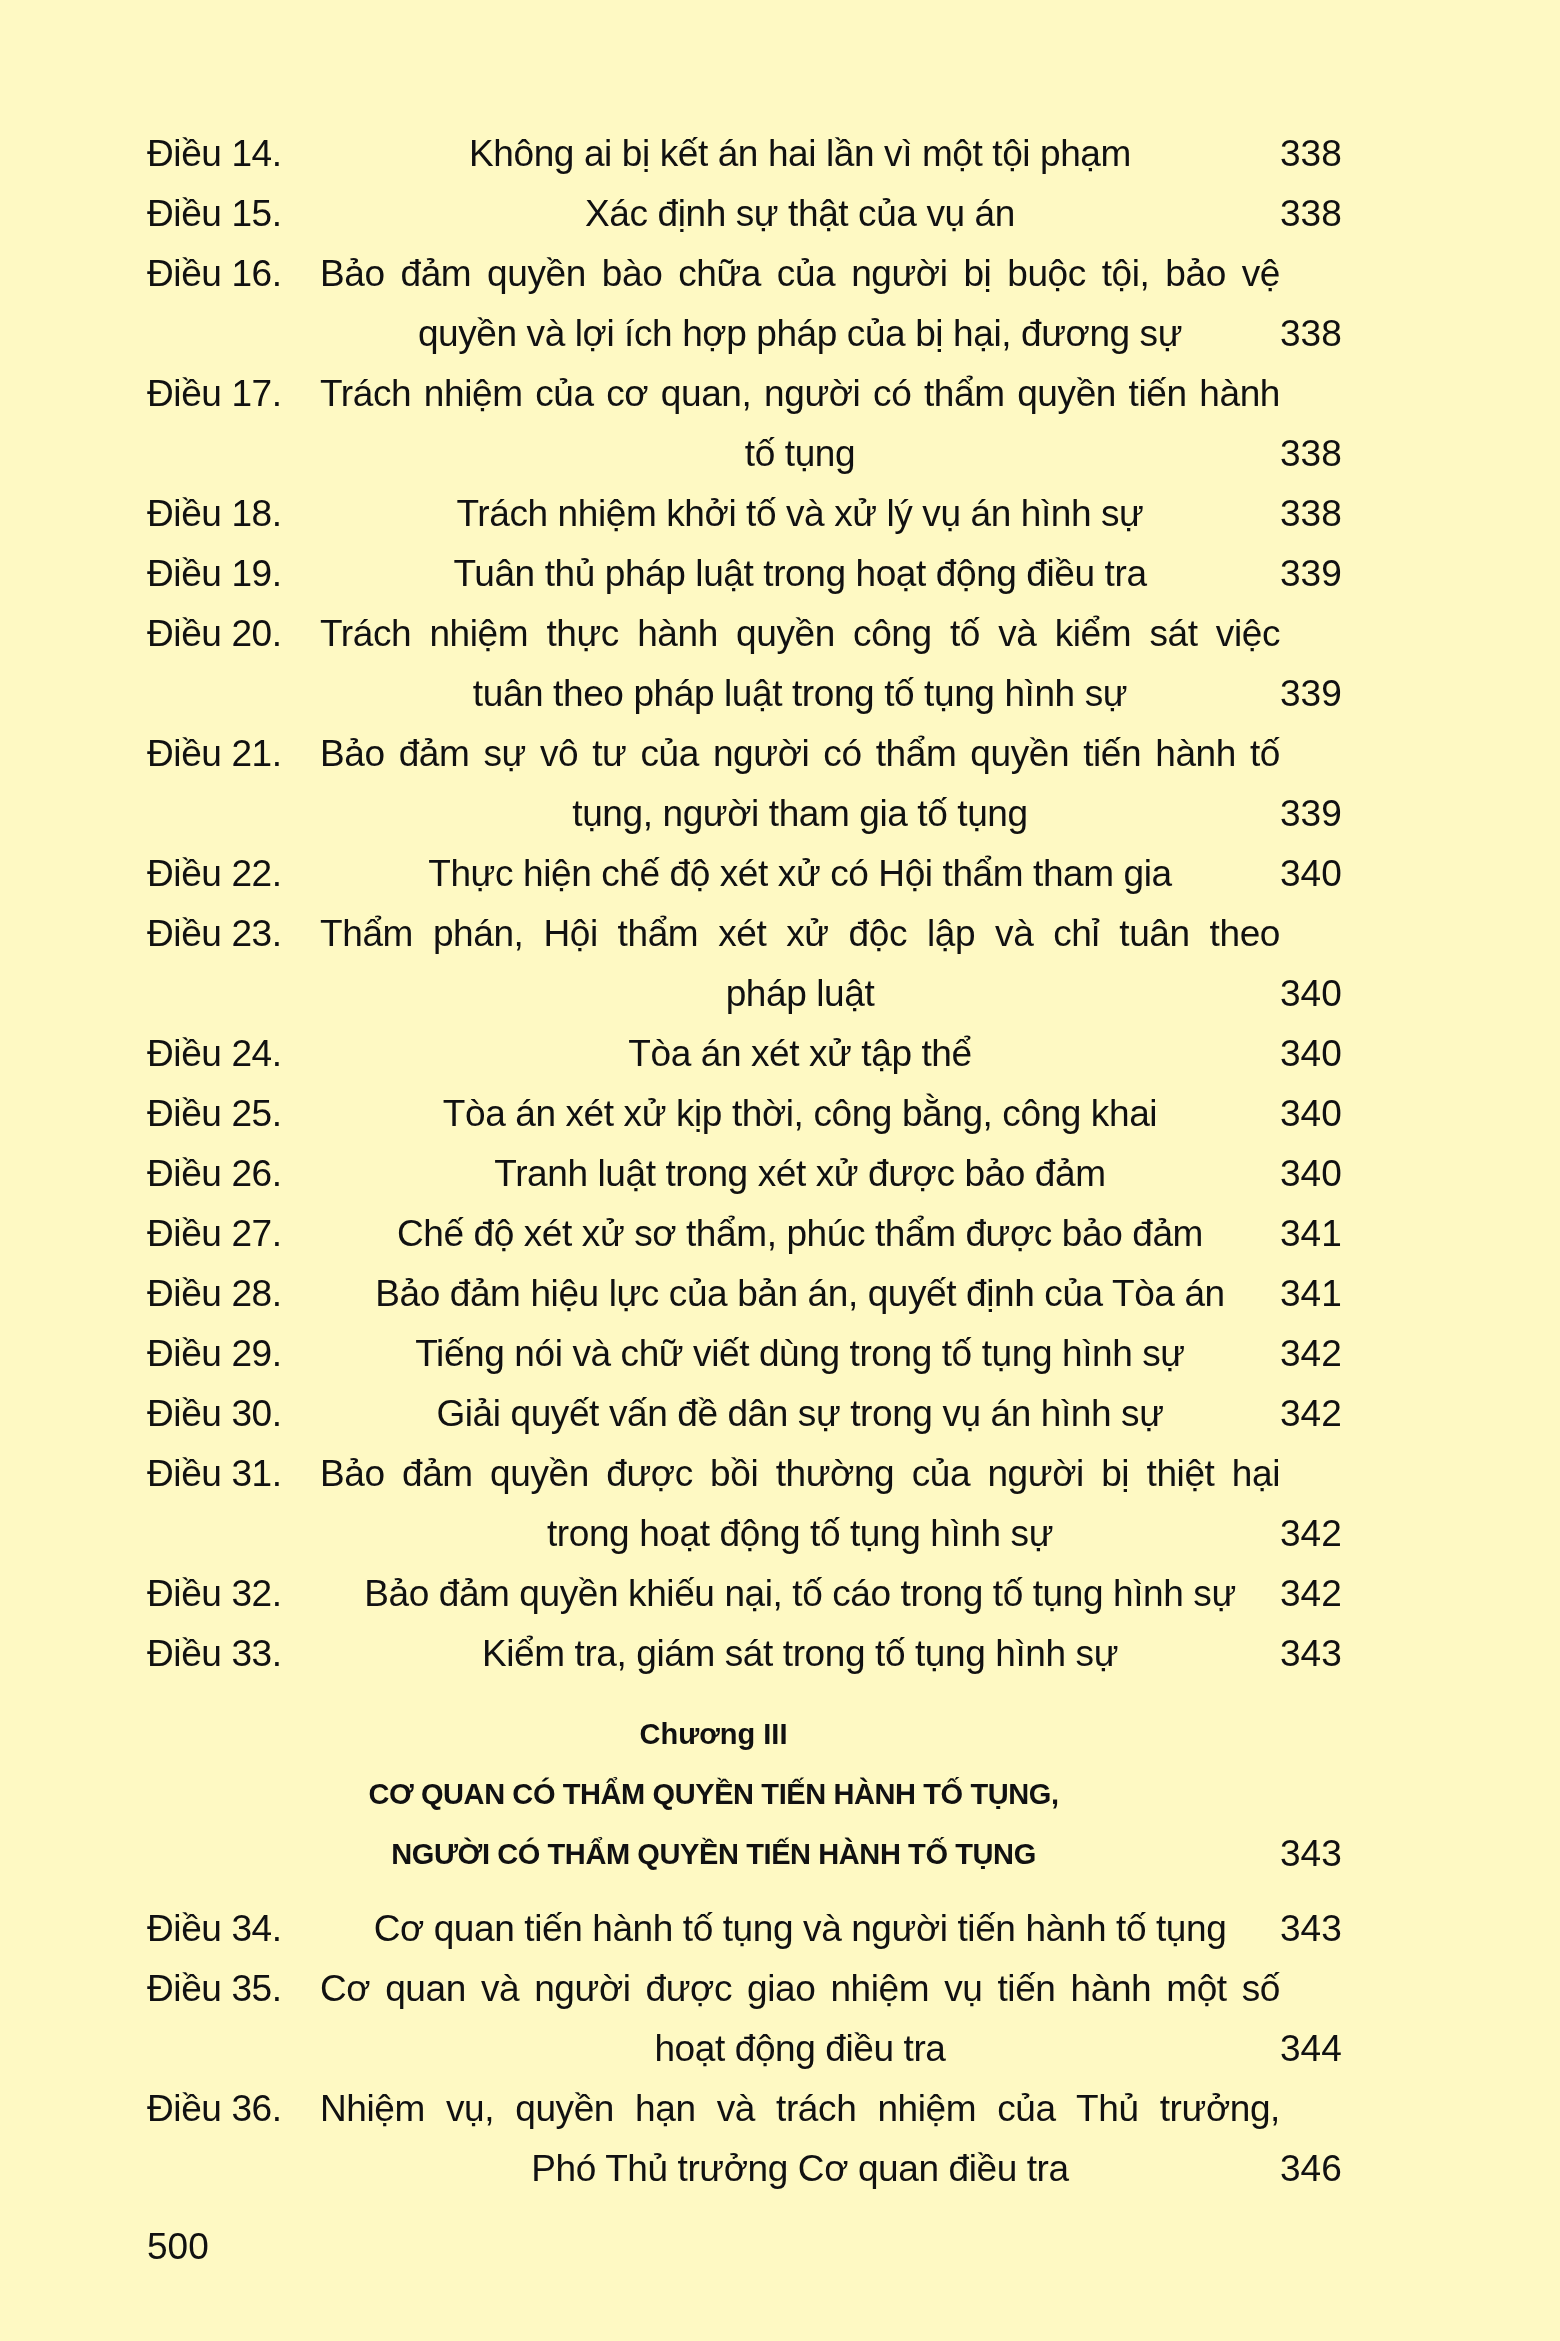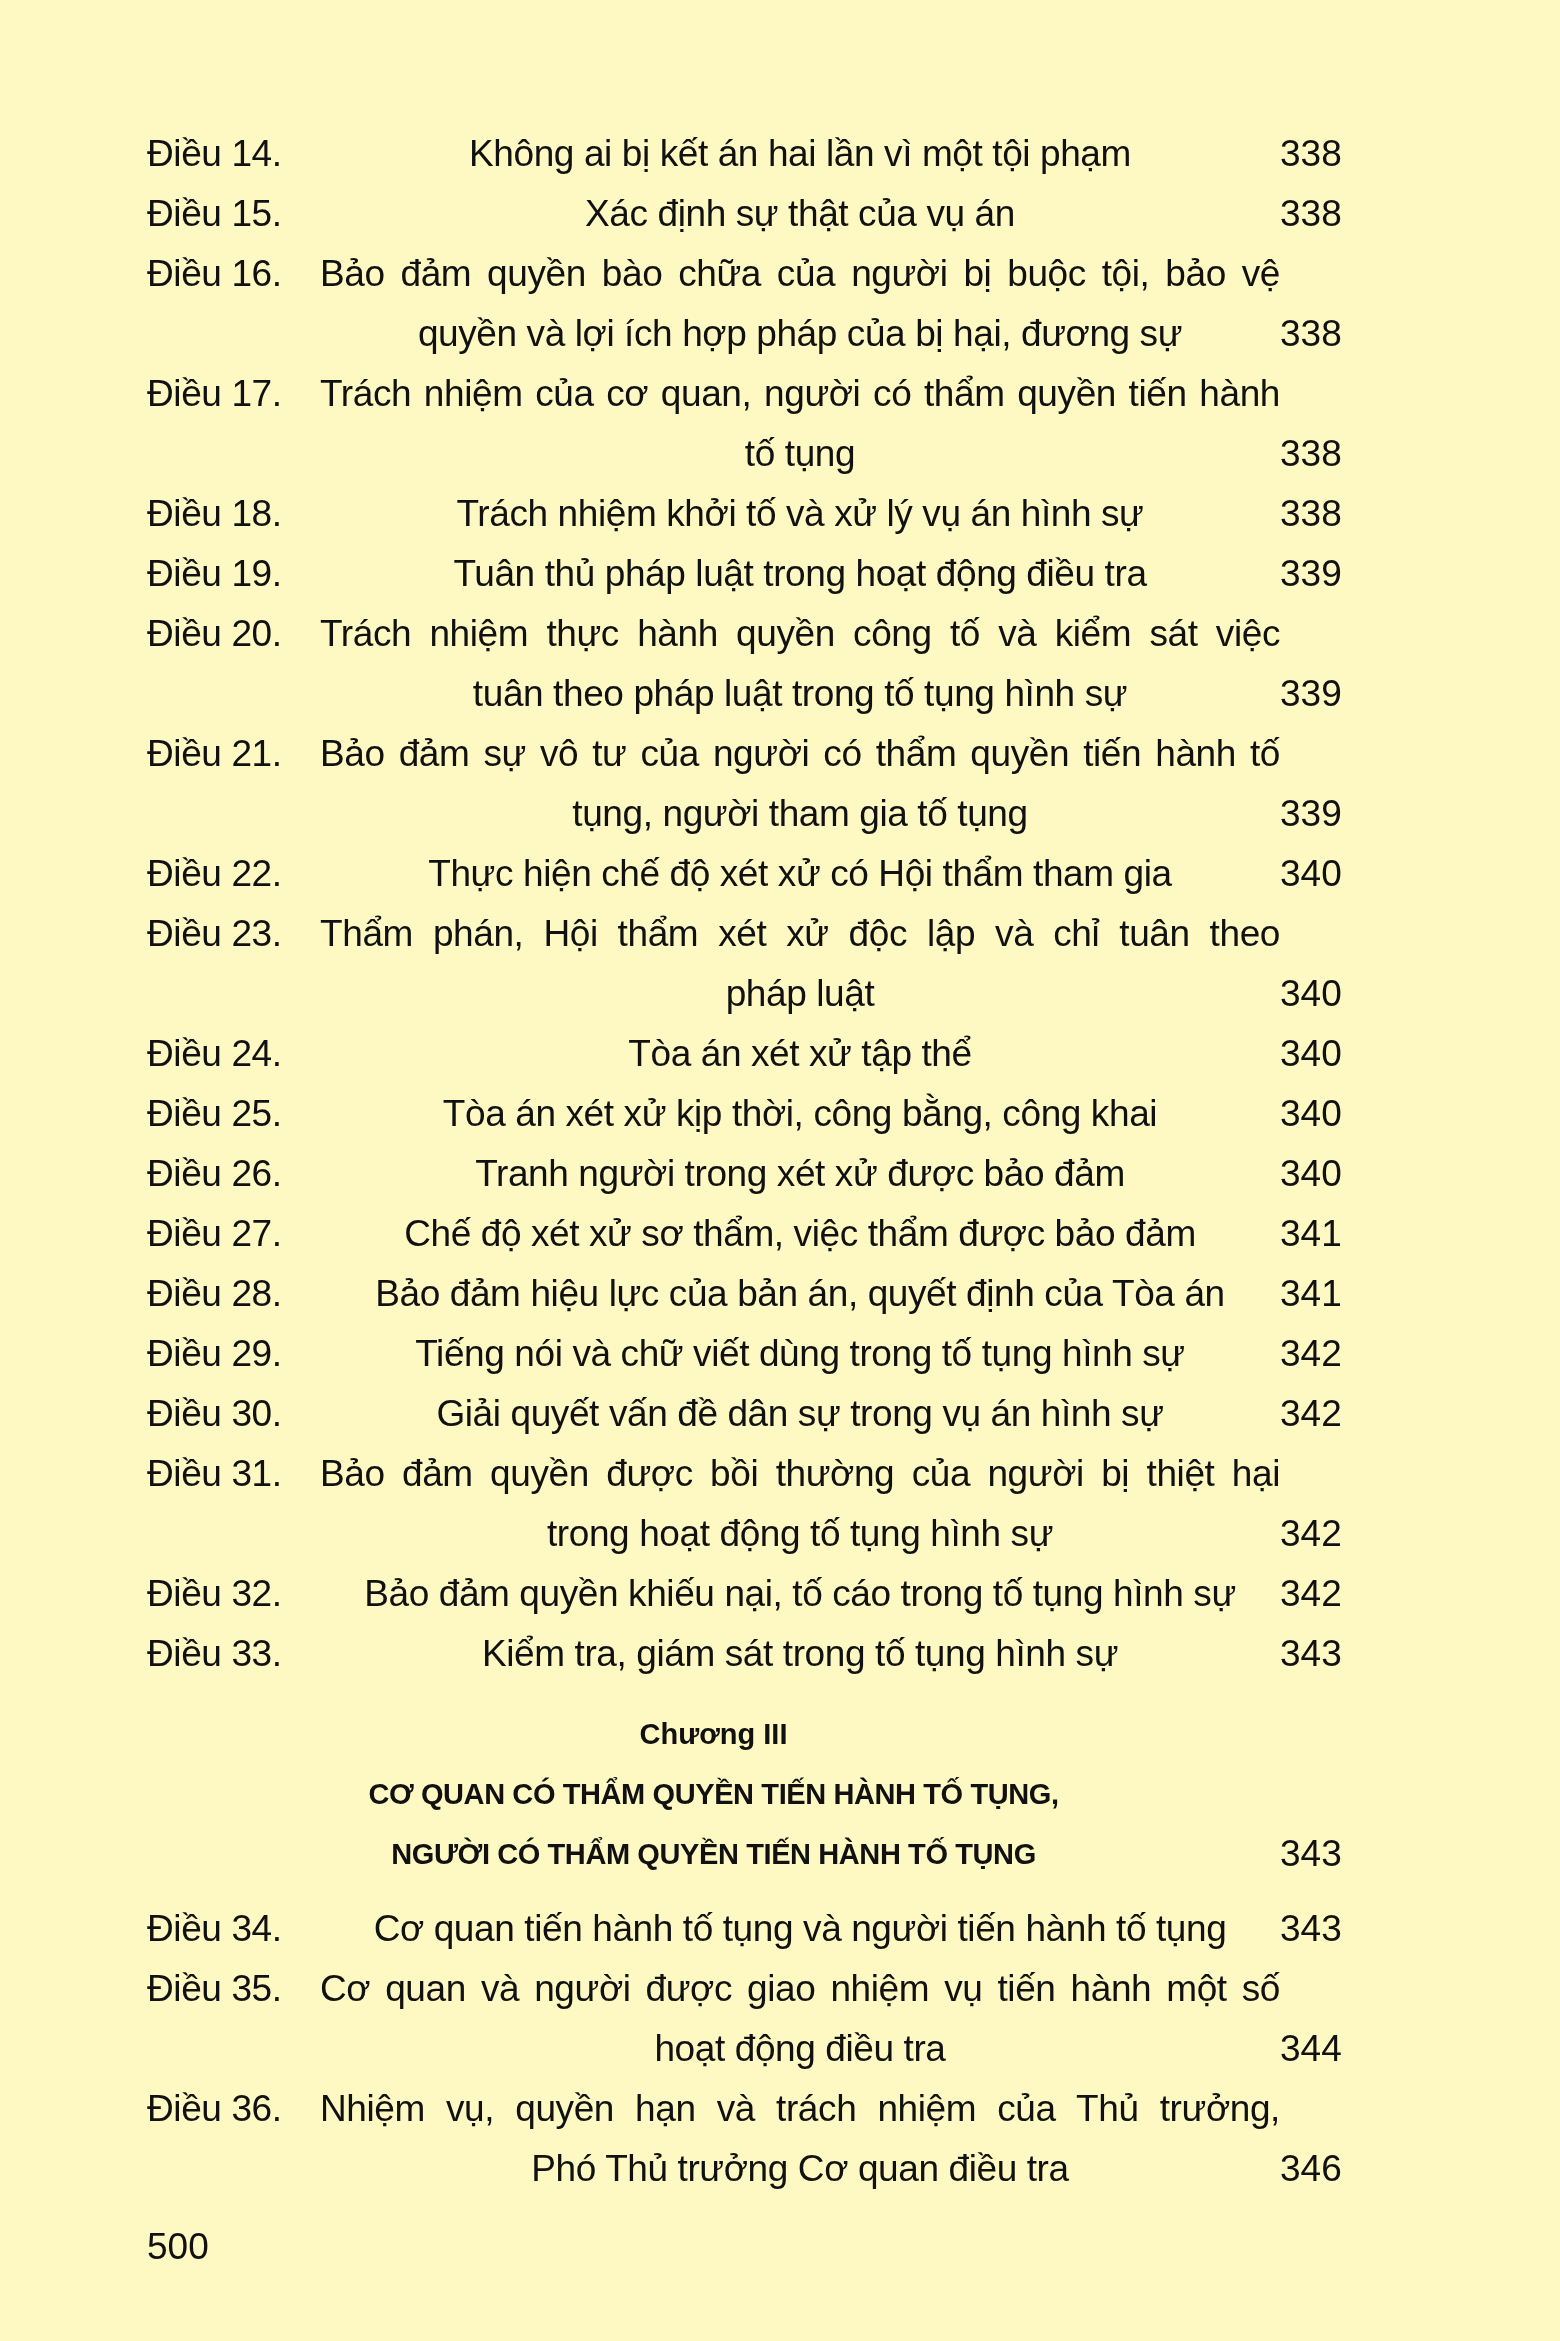--- a/index.html
+++ b/index.html
@@ -160,28 +160,28 @@
       <div class="entry article">
         <div class="cell-label">Điều 25.</div>
         <div class="cell-title">
           <div class="line">Tòa án xét xử kịp thời, công bằng, công khai</div>
         </div>
         <div class="cell-page">340</div>
       </div>
       <div class="entry article">
         <div class="cell-label">Điều 26.</div>
         <div class="cell-title">
-          <div class="line">Tranh người trong xét xử được bảo đảm</div>
+          <div class="line">Tranh luật trong xét xử được bảo đảm</div>
         </div>
         <div class="cell-page">340</div>
       </div>
       <div class="entry article">
         <div class="cell-label">Điều 27.</div>
         <div class="cell-title">
-          <div class="line">Chế độ xét xử sơ thẩm, việc thẩm được bảo đảm</div>
+          <div class="line">Chế độ xét xử sơ thẩm, phúc thẩm được bảo đảm</div>
         </div>
         <div class="cell-page">341</div>
       </div>
       <div class="entry article">
         <div class="cell-label">Điều 28.</div>
         <div class="cell-title">
           <div class="line">Bảo đảm hiệu lực của bản án, quyết định của Tòa án</div>
         </div>
         <div class="cell-page">341</div>
       </div>

